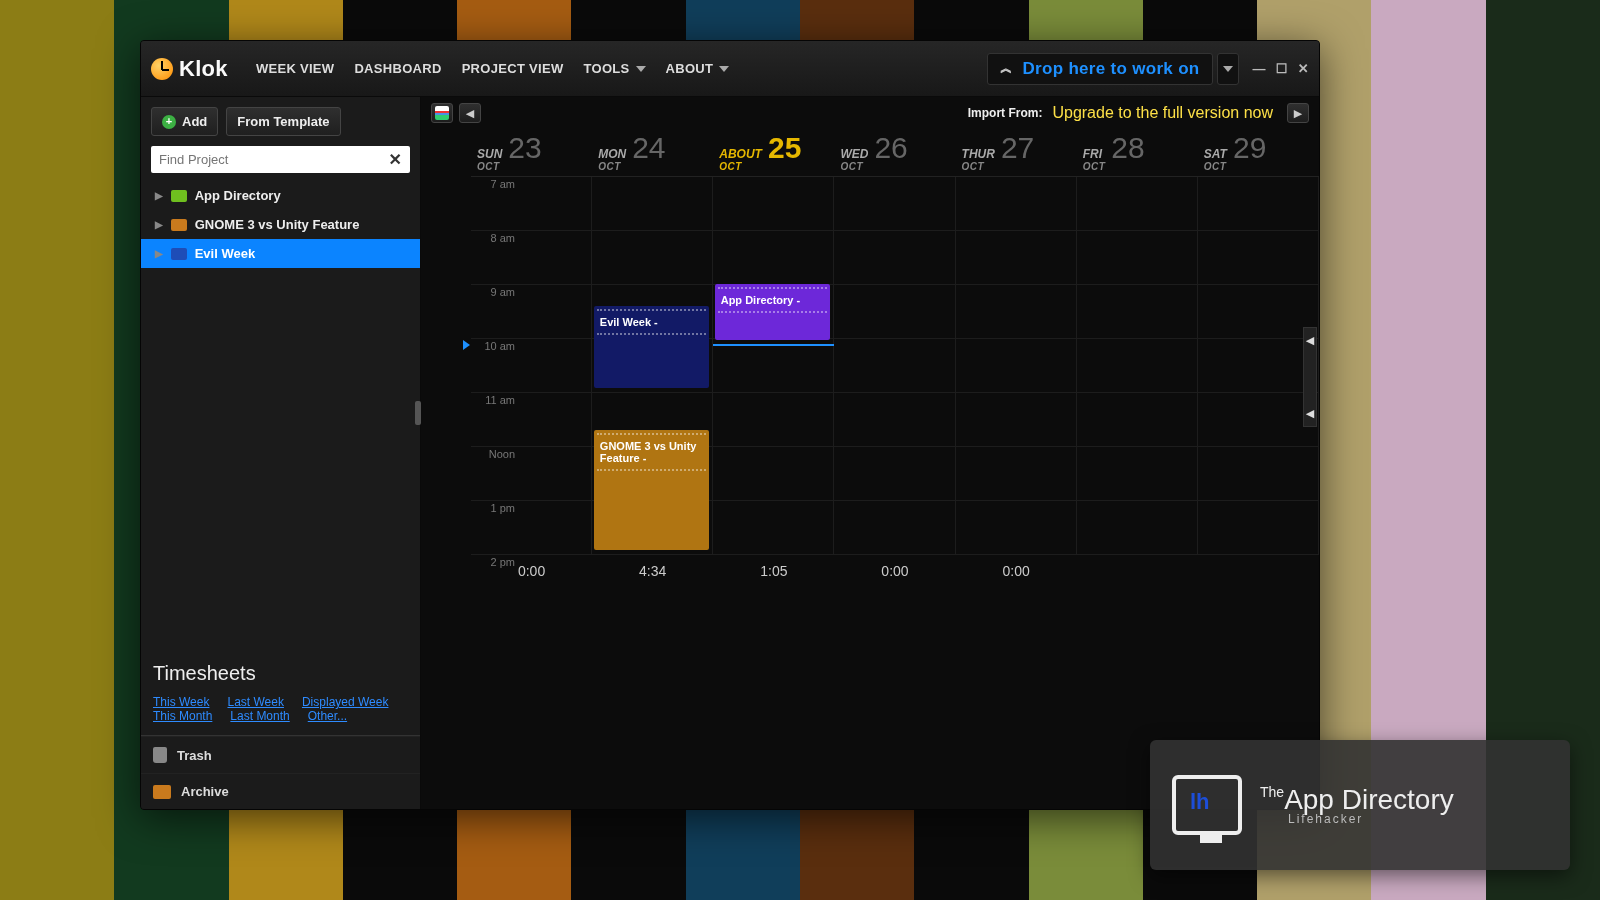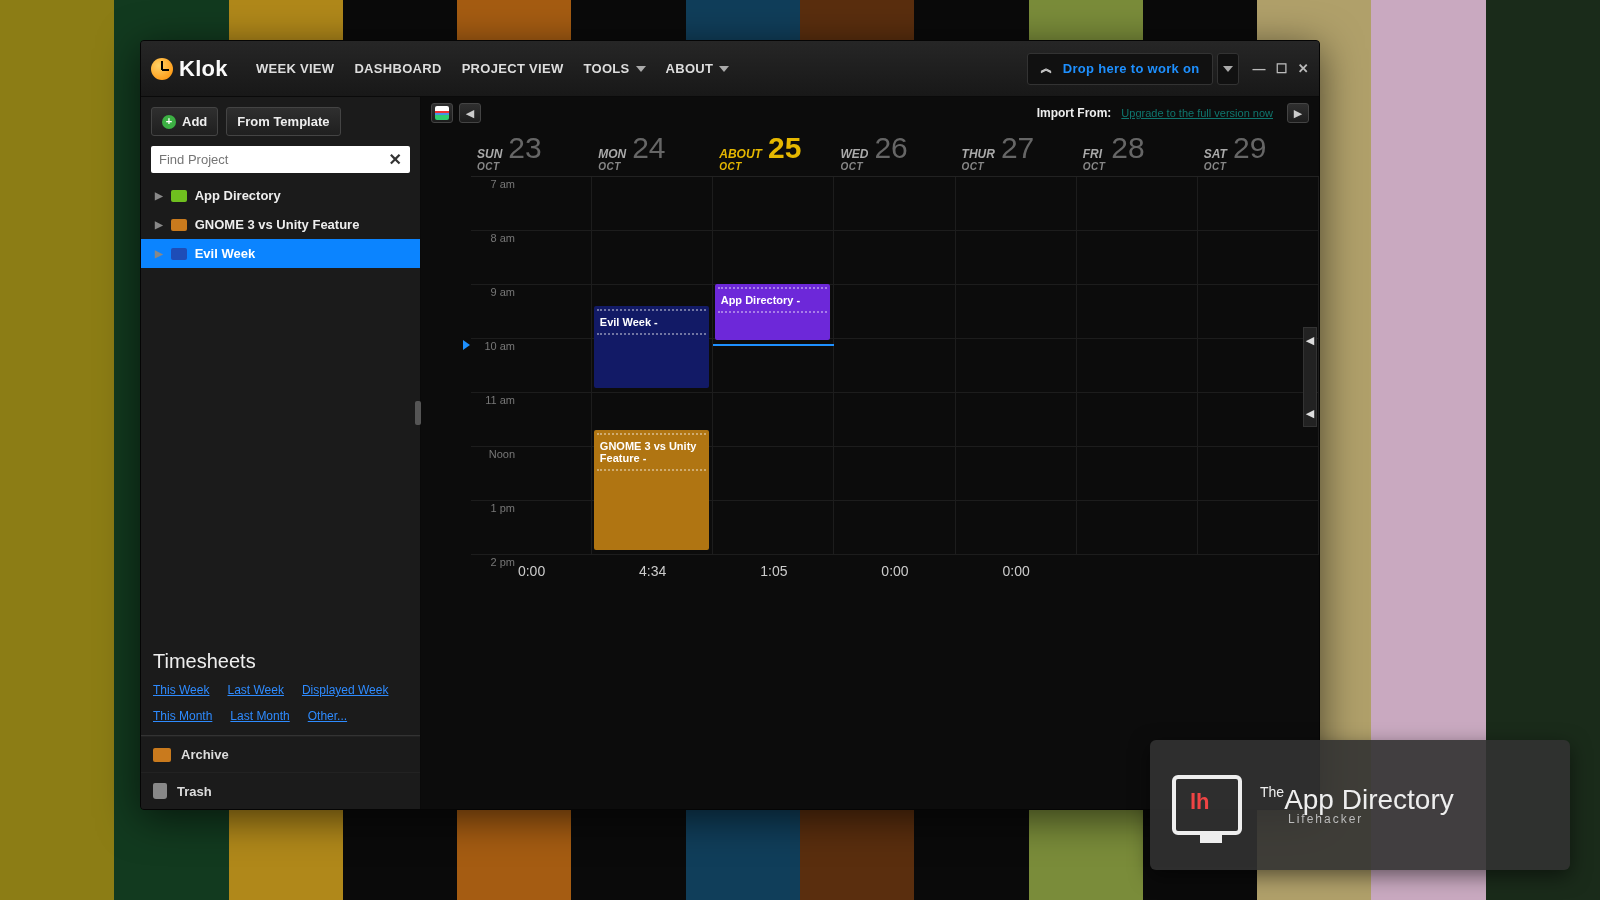--- a/index.html
+++ b/index.html
@@ -32,21 +32,21 @@
 .logo-text { font-size: 22px; font-weight: 700; color: #fafafa; }
 .menuitem { padding: 6px 10px; color: #ddd; text-transform: uppercase; cursor: pointer; }
 .menu-dd { display:flex; align-items:center; gap:6px; }
 .tri-down { width:0;height:0;border-left:5px solid transparent;border-right:5px solid transparent;border-top:6px solid #aaa; }
 
 .drop-zone {
   margin-left: auto; display:flex; align-items:center; gap:10px; height:32px;
   padding: 0 12px; background:#111; border:1px solid #333; border-radius:3px;
 }
 .drop-zone .chev-up{color:#ccc;font-size:12px;}
-.drop-zone .msg{color:#1e90ff;font-weight:700;font-size:13px;}
+.drop-zone .msg{color:#1e90ff;font-weight:700;font-size:17px;}
 .drop-dd{width:22px;height:32px;border:1px solid #333;background:#111;border-radius:3px;margin-left:4px;display:flex;align-items:center;justify-content:center;}
 .win-controls{display:flex;gap:10px;margin-left:14px;color:#bbb;font-weight:700;}
 
 
 .body { display:flex; height: calc(100% - 56px); }
 .sidebar { width: 280px; background:#1b1b1b; border-right:1px solid #0a0a0a; display:flex;flex-direction:column;}
 .main { flex:1; background:#0c0c0c; position:relative; }
 
 
 .side-top{display:flex;gap:8px;padding:10px;}
@@ -60,37 +60,37 @@
 
 .tree{flex:none;}
 .tree-item{display:flex;align-items:center;gap:8px;padding:7px 14px;font-size:13px;font-weight:700;color:#eee;cursor:pointer;}
 .tree-item .arrow{color:#888;font-size:10px;}
 .folder{width:16px;height:12px;border-radius:2px;}
 .tree-item.sel{background:#0b84ff;color:#fff;}
 .resize-nub{position:absolute;left:274px;top:360px;width:6px;height:24px;background:#555;border-radius:2px;}
 
 .timesheets{margin-top:auto;padding:12px;}
 .ts-title{font-size:20px;font-weight:400;margin-bottom:10px;color:#eee;}
-.ts-links{display:flex;flex-wrap:wrap;gap:12px 18px;font-size:12px;}
+.ts-links{display:flex;flex-wrap:wrap;gap:0 18px;font-size:12px;}
 .ts-links a{color:#2e8bff;text-decoration:underline;}
 
 .side-rows{border-top:1px solid #333;}
 .side-row{display:flex;align-items:center;gap:10px;padding:10px 12px;font-size:13px;font-weight:700;color:#ddd;border-top:1px solid #222;cursor:pointer;}
 .archive-ico{width:18px;height:14px;background:#c97a1d;border-radius:2px;}
 .trash-ico{width:14px;height:16px;background:#888;border-radius:2px 2px 3px 3px;}
 
 
 .import-bar{display:flex;justify-content:space-between;align-items:center;padding:6px 10px;font-size:12px;}
 .import-left{display:flex;gap:6px;}
 .sq-btn{width:22px;height:20px;background:linear-gradient(#2f2f2f,#1d1d1d);border:1px solid #444;border-radius:3px;display:flex;align-items:center;justify-content:center;cursor:pointer;}
 .cal-ico{width:14px;height:14px;background:linear-gradient(#fff 0 5px,#e33 5px 7px,#4a90e2 7px 9px,#2ecc71 9px);border-radius:2px;}
 .arrow-left{color:#ccc;font-size:11px;}
 .import-right{display:flex;align-items:center;gap:10px;}
 .import-label{font-weight:700;}
-.upgrade{color:#0f766e;text-decoration:underline;font-size:11px;}
+.upgrade{color:#fde047;font-size:16px;}
 .sq-btn.right{margin-left:4px;}
 
 
 .cal-wrap{position:relative;padding-left:50px;}
 .day-header{display:grid;grid-template-columns:repeat(7,1fr);}
 .dh{padding:4px 6px;display:flex;align-items:baseline;gap:6px;}
 .dh .dow{font-size:12px;font-weight:700;color:#aaa;}
 .dh .mon{font-size:10px;font-weight:700;color:#888;letter-spacing:.5px;}
 .dh .num{font-size:30px;font-weight:300;color:#666;line-height:1;}
 .dh.today .dow,.dh.today .mon,.dh.today .num{color:#e6b800;}
@@ -117,21 +117,21 @@
 .rs .t{color:#ddd;font-size:11px;}
 
 
 .watermark{
   position:absolute;right:30px;bottom:30px;width:420px;height:130px;
   background:rgba(50,50,50,.9);border-radius:6px;display:flex;align-items:center;gap:18px;padding:16px 22px;color:#eee;
   box-shadow:0 6px 20px rgba(0,0,0,.5);
 }
 .wm-icon{width:70px;height:60px;border:4px solid #eee;border-radius:6px;position:relative;}
 .wm-icon::after{content:"";position:absolute;left:24px;bottom:-12px;width:22px;height:8px;background:#eee;}
-.wm-icon .lh{position:absolute;inset:10px 14px;color:#ef4444;font-weight:700;font-size:22px;}
+.wm-icon .lh{position:absolute;inset:10px 14px;color:#1d4ed8;font-weight:700;font-size:22px;}
 .wm-text{font-size:28px;}
 .wm-text .the{font-size:14px;vertical-align:top;margin-right:0;}
 .wm-text .sub{display:block;font-size:12px;color:#bbb;margin-top:-4px;margin-left:28px;letter-spacing:2px;}
 </style>
 </head>
 <body>
 
 <div class="bg" id="bg">
     <div style="background: rgb(140, 125, 21);"></div>
     <div style="background: rgb(18, 58, 31);"></div>
@@ -219,26 +219,26 @@
             <a href="#">This Week</a>
             <a href="#">Last Week</a>
             <a href="#">Displayed Week</a>
             <a href="#">This Month</a>
             <a href="#">Last Month</a>
             <a href="#">Other...</a>
           </div>
       </div>
       <div class="side-rows">
         <div class="side-row">
+          <span class="trash-ico"></span>
+          <span>Trash</span>
+        </div>
+        <div class="side-row">
           <span class="archive-ico"></span>
           <span>Archive</span>
-        </div>
-        <div class="side-row">
-          <span class="trash-ico"></span>
-          <span>Trash</span>
         </div>
       </div>
     </div>
     <div class="resize-nub"></div>
 
     <div class="main">
       <div class="import-bar">
         <div class="import-left">
           <div class="sq-btn">
               <span class="cal-ico"></span>

